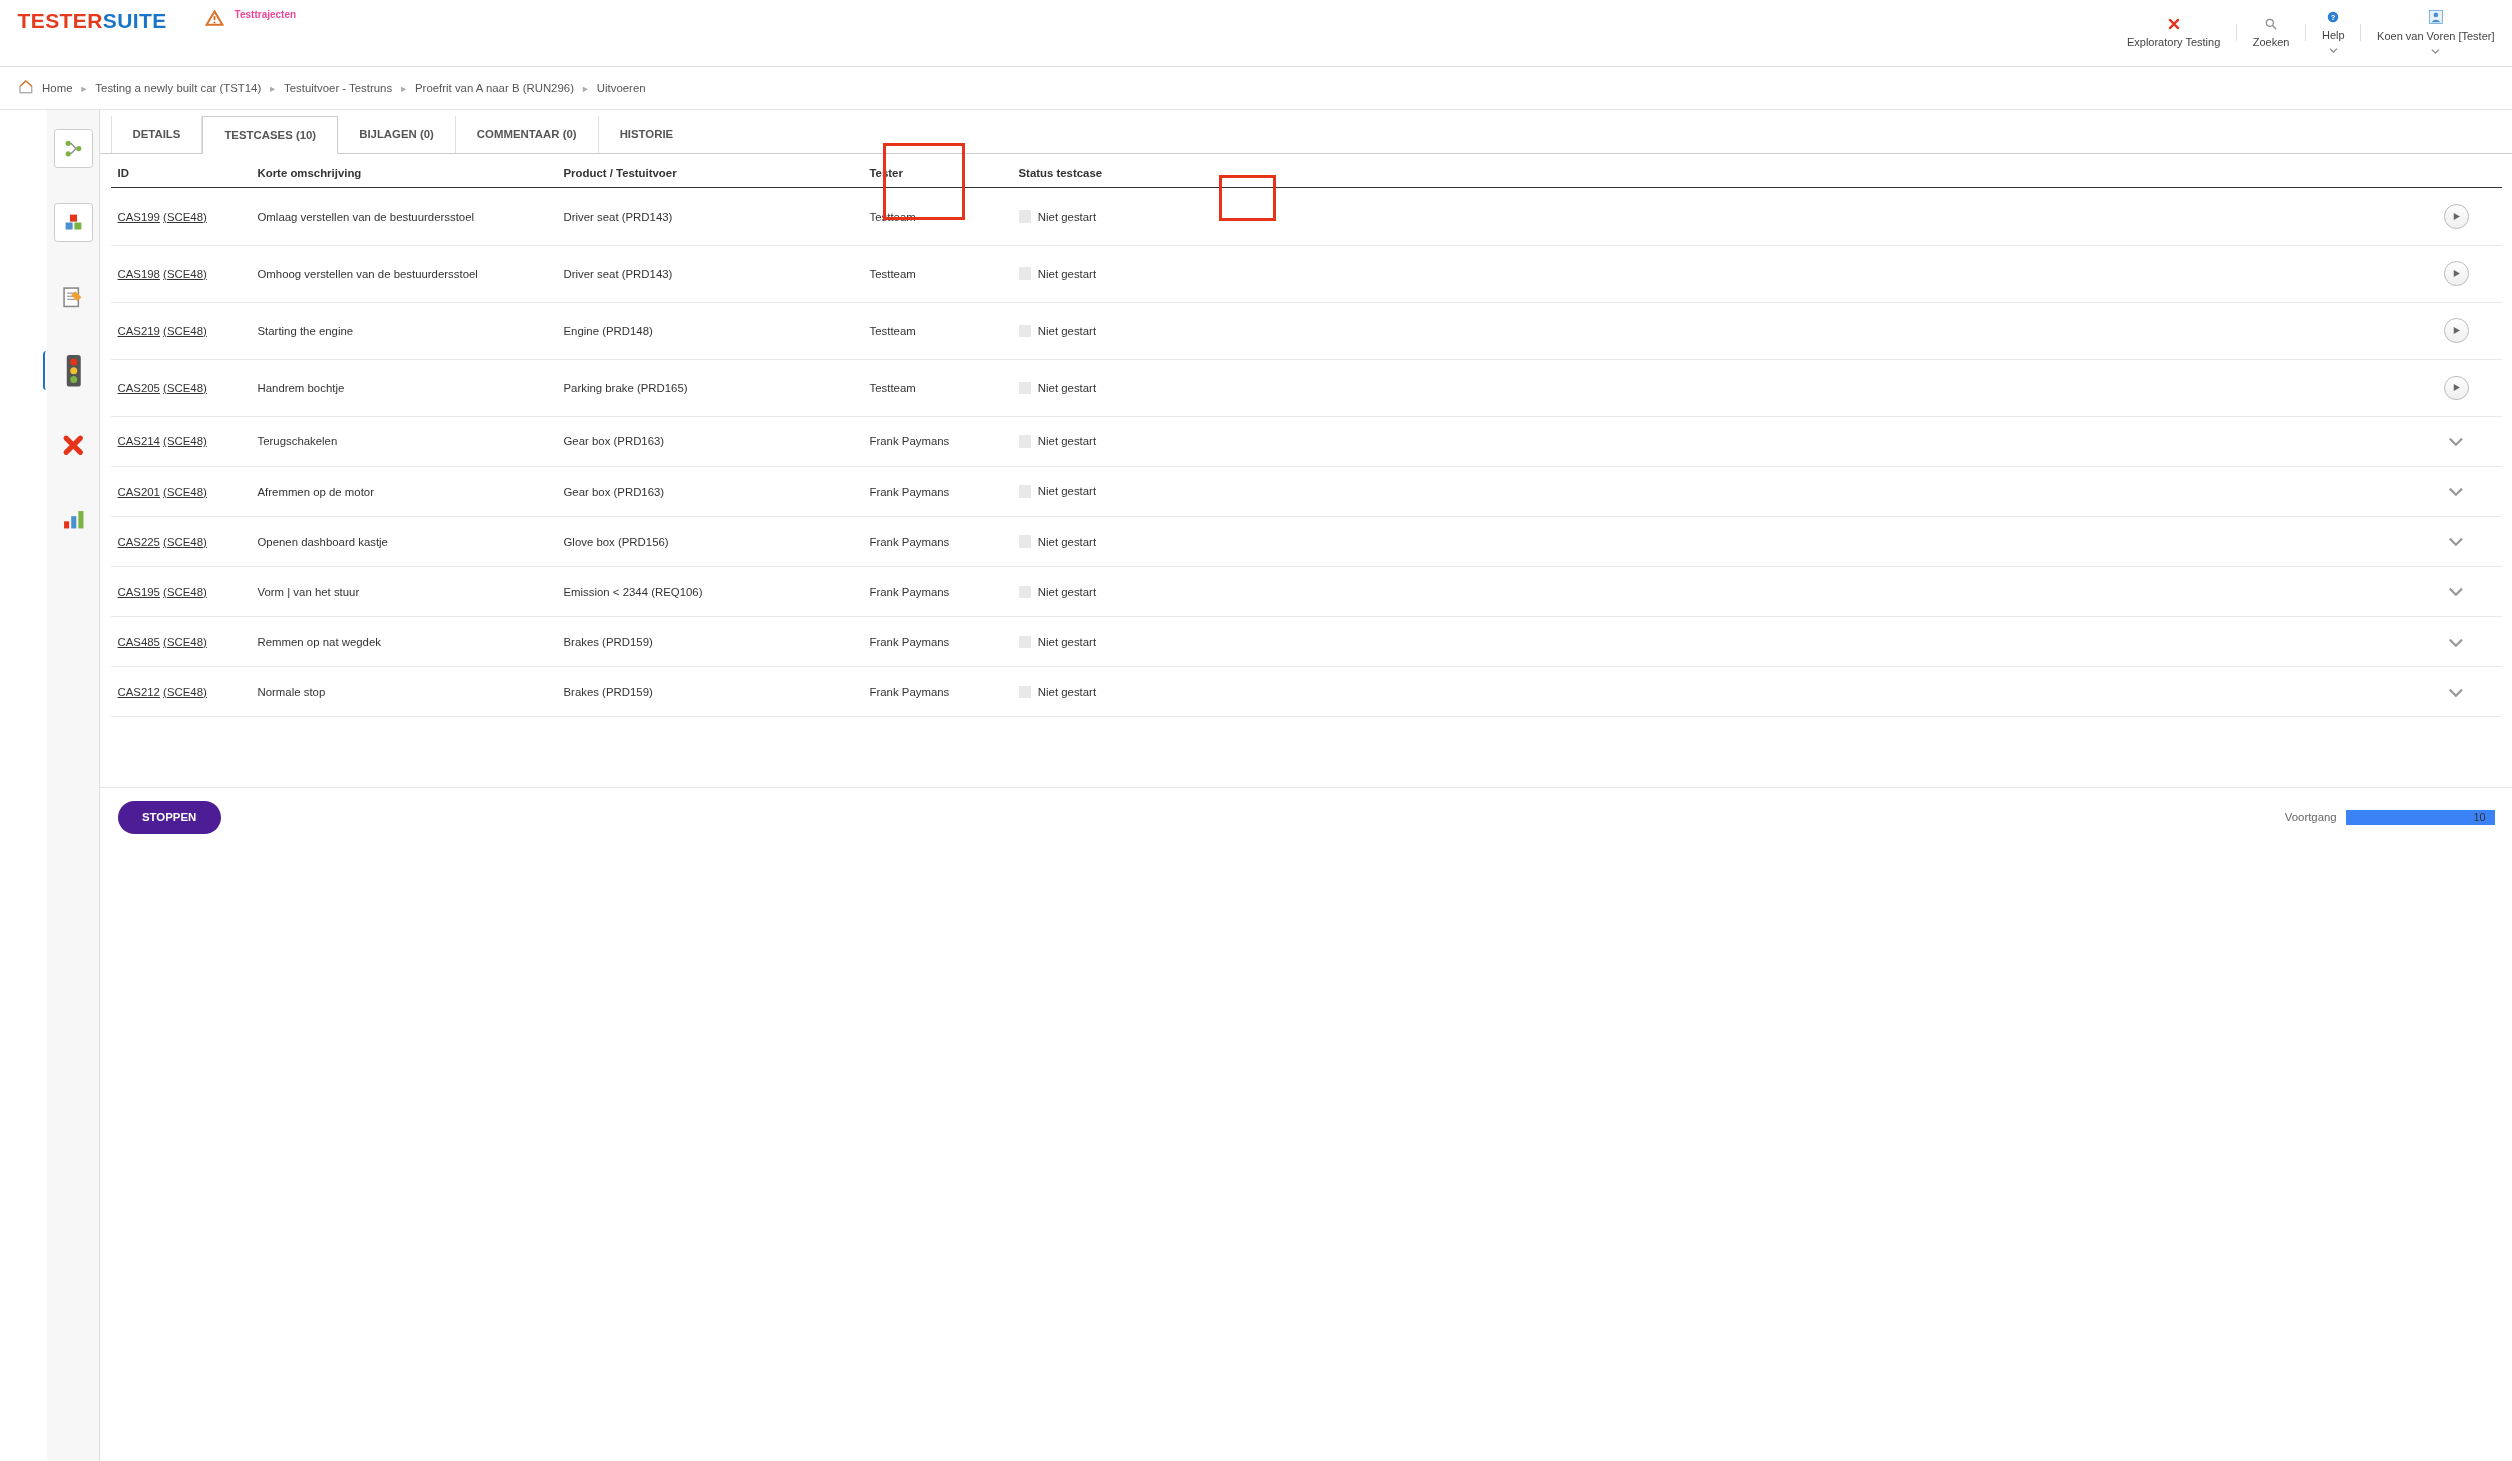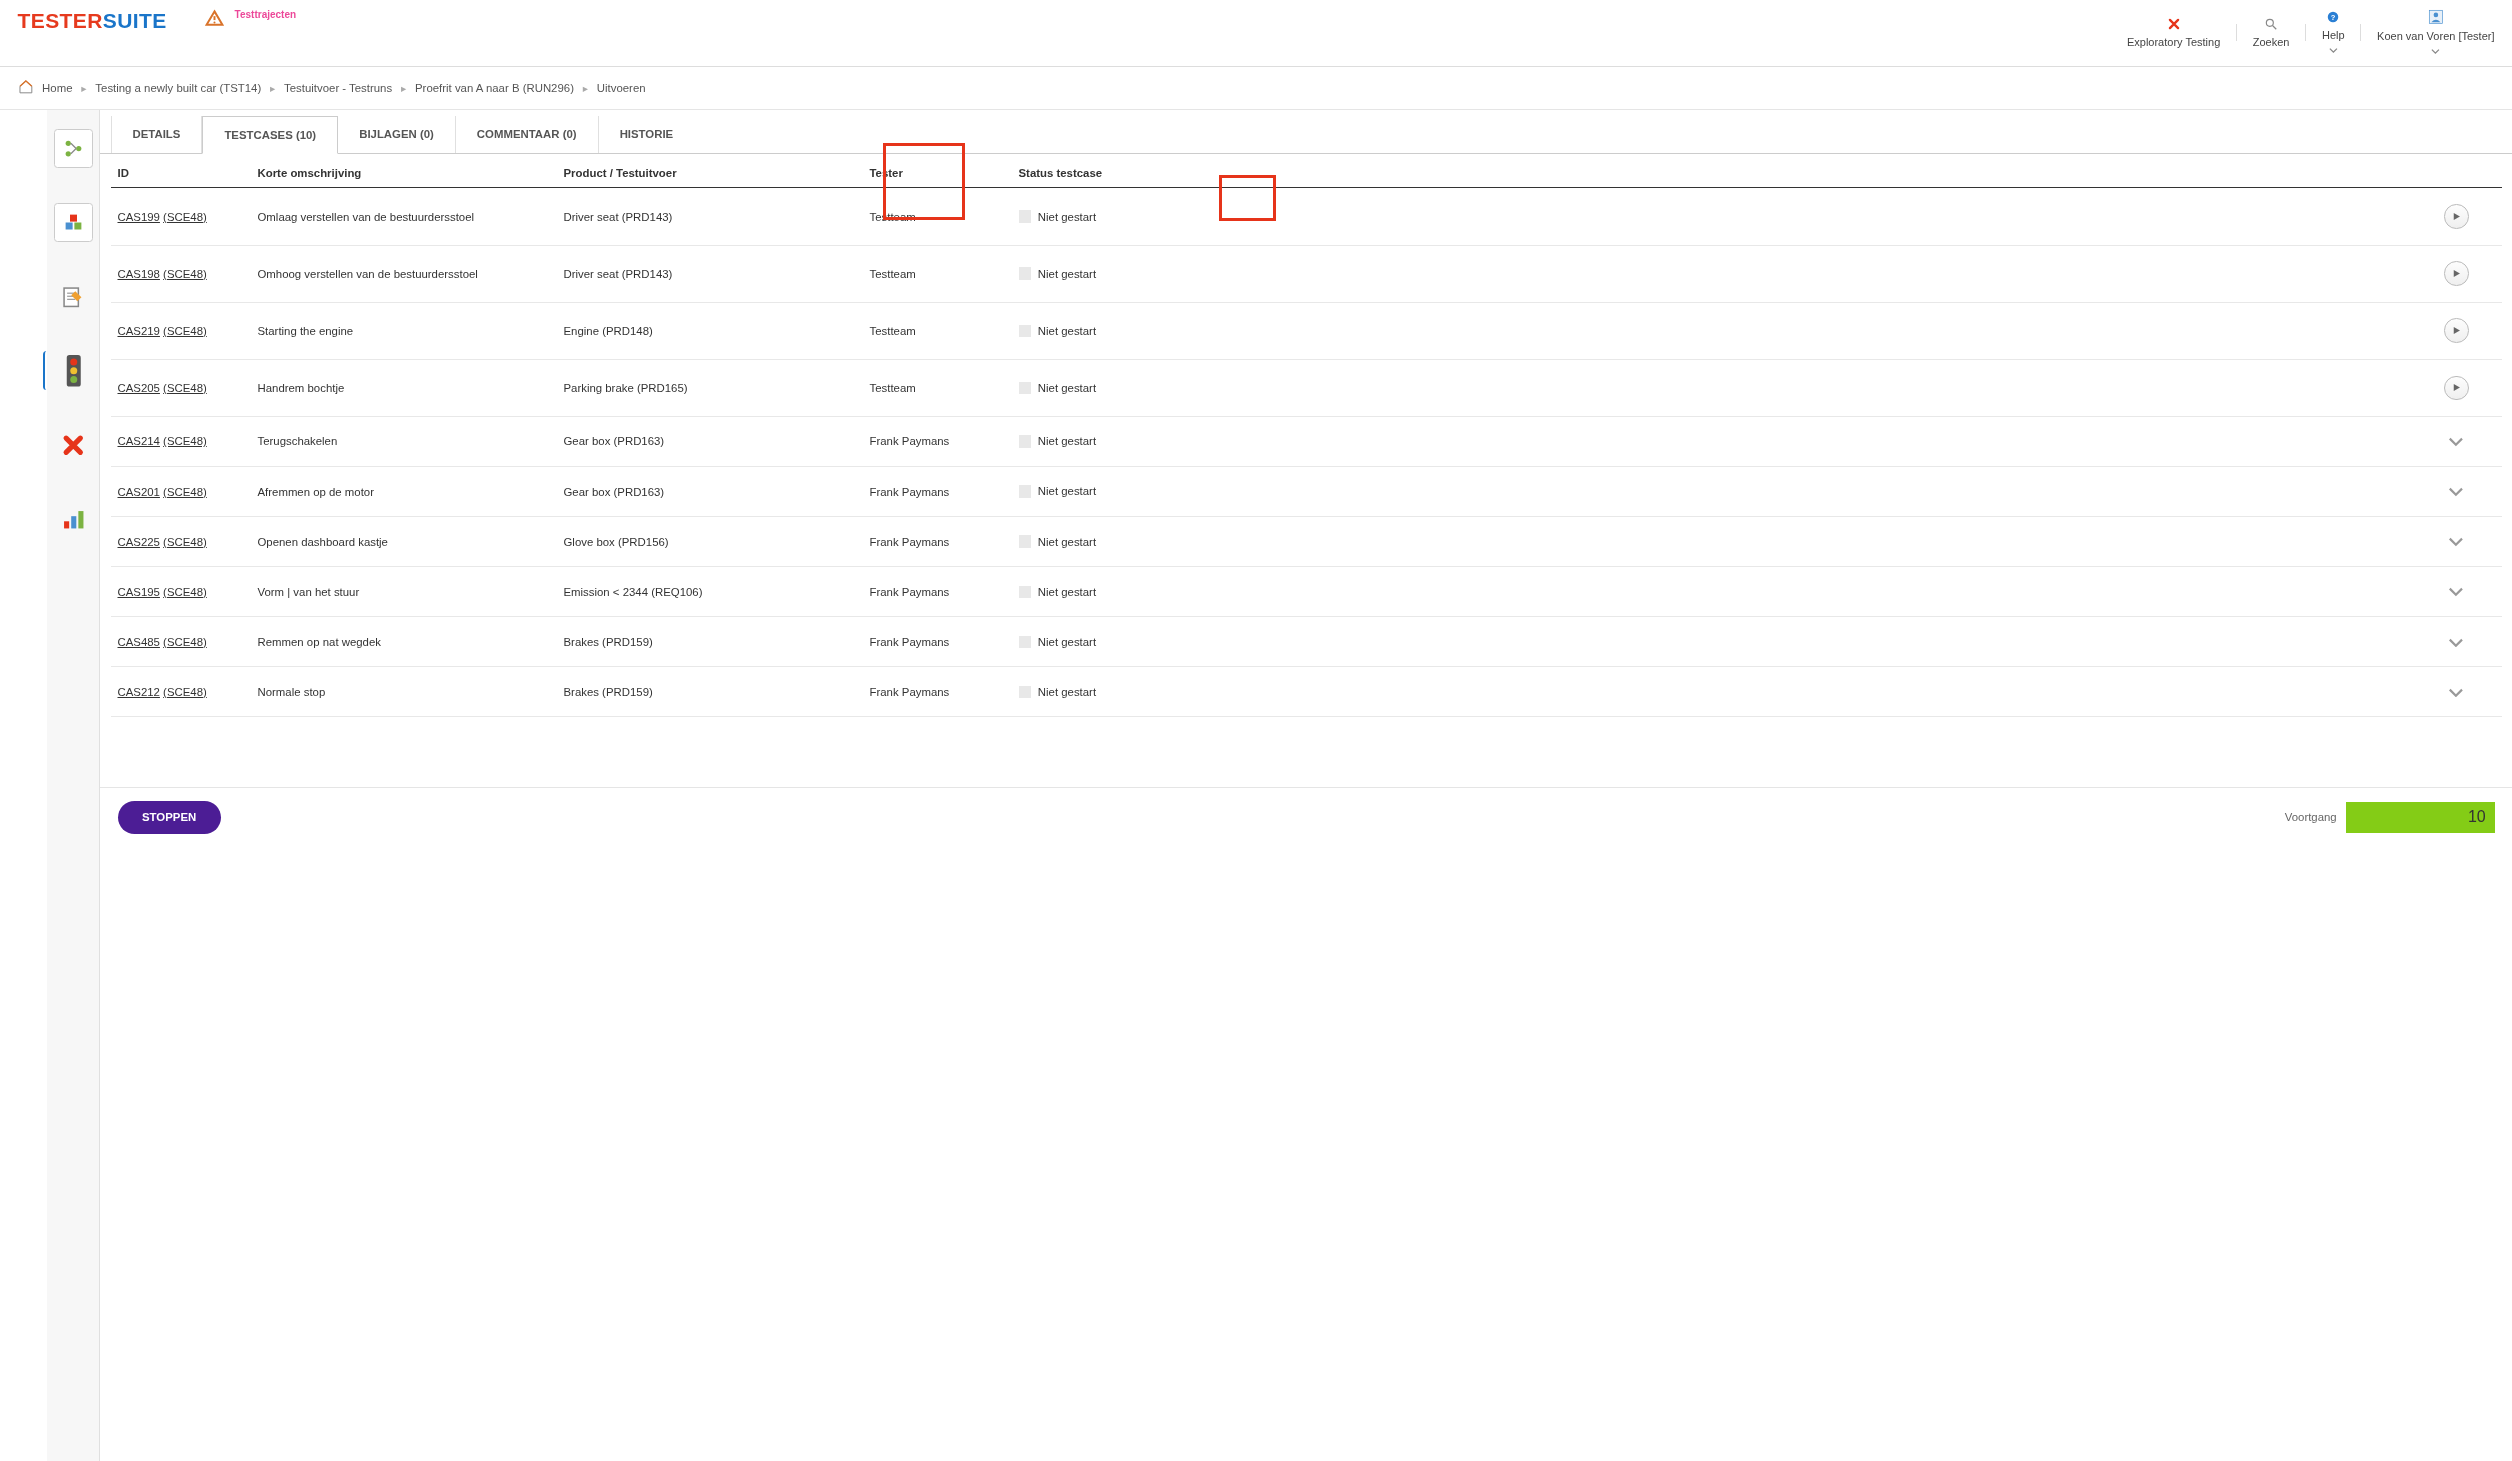--- a/index.html
+++ b/index.html
@@ -154,21 +154,21 @@
   color: #fff;
   font-weight: 700;
   font-size: 11.4px;
   padding: 10.5px 24.5px;
   border-radius: 19px;
   border: none;
   cursor: pointer;
 }
 .footer-spacer { flex: 1; }
 .voortgang-label { color: #666; font-size: 11.4px; margin-right: 8.8px; }
-.voortgang-bar { width: 149px; height: 31px; background: #84cc16; display: flex; align-items: center; justify-content: flex-end; padding-right: 8.8px; font-size: 16px; color: #333; }
+.voortgang-bar { width: 149px; height: 15px; background: #3b82f6; display: flex; align-items: center; justify-content: flex-end; padding-right: 8.8px; font-size: 11px; color: #333; }
 </style>
 </head>
 <body>
 
 <div class="top-header">
   <div>
     <span class="logo-text logo-tester">TESTER</span><span class="logo-text logo-suite">SUITE</span>
   </div>
   <div style="width:31.5px"></div>
   <span class="warn-triangle">

